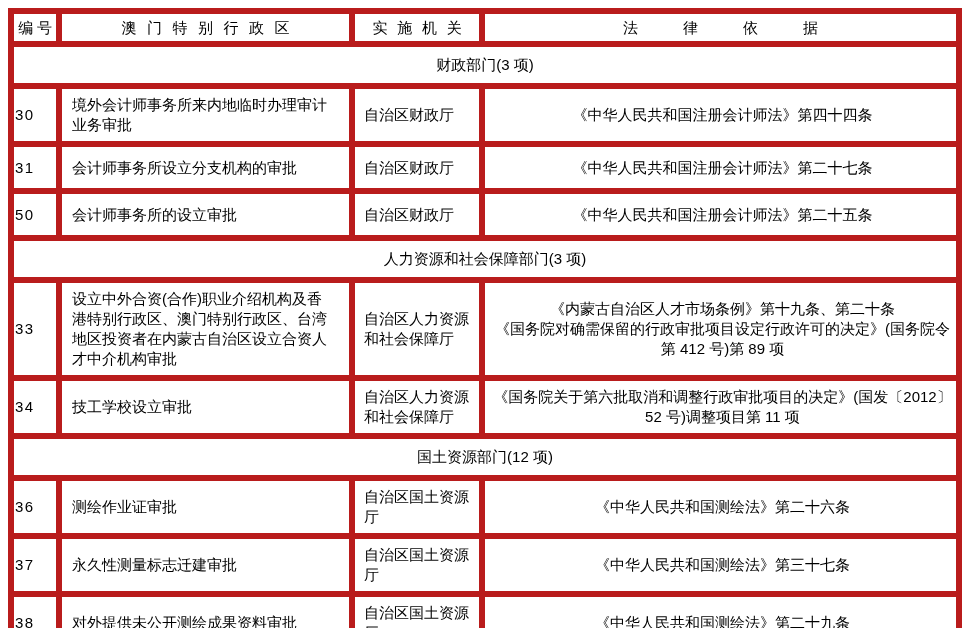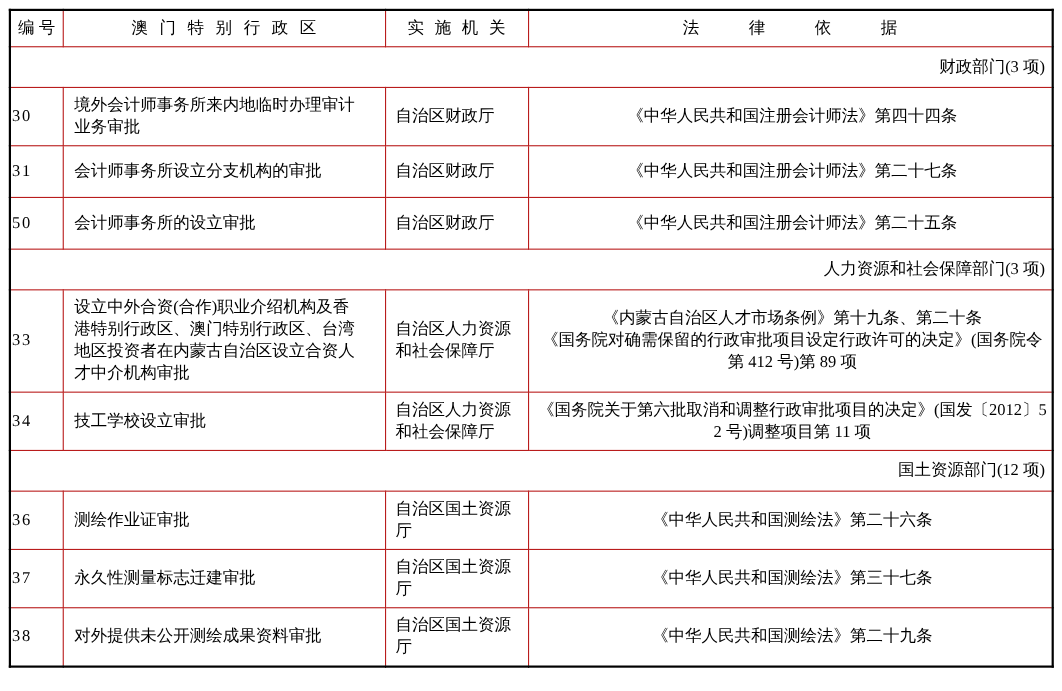--- a/index.html
+++ b/index.html
@@ -20,41 +20,40 @@
   }
   table.permits {
     border-collapse: collapse;
     table-layout: fixed;
     width: 948px;
     border: 2px solid #000;
     background: #fff;
   }
   table.permits th,
   table.permits td {
-    border: 1px solid #b91c1c;
+    border: 6px solid #b91c1c;
     font-size: 15px;
     line-height: 20px;
     font-weight: normal;
     vertical-align: middle;
     color: #000;
     overflow: hidden;
     word-break: break-all;
-    font-family: Liberation Serif, serif;
   }
   
   tr.header-row { height: 33px; }
   tr.header-row th { text-align: center; padding: 2px 0; }
   .ls-no     { letter-spacing: 0.25em; text-indent: 0.25em; }
   .ls-name   { letter-spacing: 0.70em; text-indent: 0.70em; }
   .ls-agency { letter-spacing: 0.65em; text-indent: 0.65em; }
   .ls-legal  { letter-spacing: 3.00em; text-indent: 3.00em; }
   
   tr.section-row { height: 31px; }
   tr.section-row td {
-    text-align: right;
+    text-align: center;
     padding: 8px 6px;
   }
   
   tr.data-row { height: 47px; }
   td.cell-no {
     text-align: left;
     font-size: 14px;
     letter-spacing: 0.1em;
   }
   td.cell-name   { padding: 6px 22px 6px 10px; }

